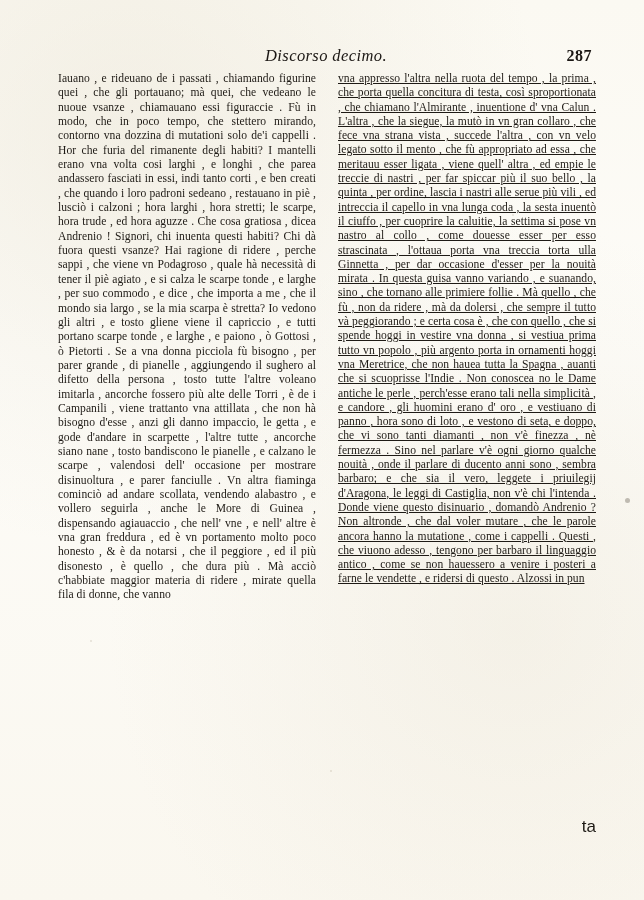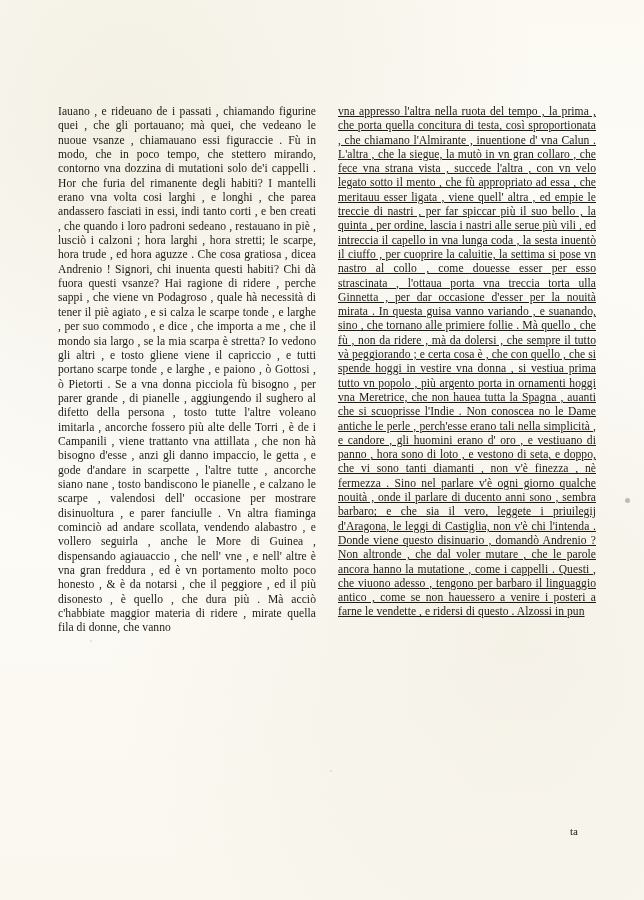--- a/index.html
+++ b/index.html
@@ -69,32 +69,31 @@
   .col .body {
     font-family: "Liberation Serif", serif;
     font-size: 11.6px;
     line-height: 14.35px;
     color: #1e1a15;
     text-align: justify;
     text-justify: inter-word;
     hyphens: manual;
     letter-spacing: 0.05px;
     white-space: pre-line;
-    margin-top: 33px;
   }
   .col.right .body {
     line-height: 14.3px;
     text-decoration: underline;
   }
   .catchword {
     position: absolute;
-    right: 18px;
+    right: 0;
     bottom: -15px;
-    font-size: 11px;
-    font-family: Liberation Serif, serif;
+    font-size: 17px;
+    font-family: Liberation Sans, sans-serif;
     color: #1e1a15;
   }
   .speck {
     position: absolute;
     border-radius: 50%;
     background: rgba(120,105,80,0.18);
   }
   .marginal-mark {
     position: absolute;
     right: 14px;
@@ -108,20 +107,24 @@
 </head>
 <body>
 
 <div class="page">
 
   <div class="speck" style="left:128px; top:120px; width:2px; height:2px;"></div>
   <div class="speck" style="left:512px; top:214px; width:2px; height:2px;"></div>
   <div class="speck" style="left:90px; top:640px; width:2px; height:2px;"></div>
   <div class="speck" style="left:330px; top:770px; width:2px; height:2px;"></div>
 
+  <div class="header">
+    <div class="running-title">Discorso decimo.</div>
+    <div class="page-number">287</div>
+  </div>
 
   <div class="marginal-mark"></div>
 
   <div class="columns">
     <div class="col left">
       <div class="body">Iauano , e rideuano de i passati , chiamando figurine quei , che gli portauano; mà quei, che vedeano le nuoue vsanze , chiamauano essi figuraccie . Fù in modo, che in poco tempo, che stettero mirando, contorno vna dozzina di mutationi solo de'i cappelli . Hor che furia del rimanente degli habiti? I mantelli erano vna volta cosi larghi , e longhi , che parea andassero fasciati in essi, indi tanto corti , e ben creati , che quando i loro padroni sedeano , restauano in piè , lusciò i calzoni ; hora larghi , hora stretti; le scarpe, hora trude , ed hora aguzze . Che cosa gratiosa , dicea Andrenio ! Signori, chi inuenta questi habiti? Chi dà fuora questi vsanze? Hai ragione di ridere , perche sappi , che viene vn Podagroso , quale hà necessità di tener il piè agiato , e si calza le scarpe tonde , e larghe , per suo commodo , e dice , che importa a me , che il mondo sia largo , se la mia scarpa è stretta? Io vedono gli altri , e tosto gliene viene il capriccio , e tutti portano scarpe tonde , e larghe , e paiono , ò Gottosi , ò Pietorti . Se a vna donna picciola fù bisogno , per parer grande , di pianelle , aggiungendo il sughero al difetto della persona , tosto tutte l'altre voleano imitarla , ancorche fossero più alte delle Torri , è de i Campanili , viene trattanto vna attillata , che non hà bisogno d'esse , anzi gli danno impaccio, le getta , e gode d'andare in scarpette , l'altre tutte , ancorche siano nane , tosto bandiscono le pianelle , e calzano le scarpe , valendosi dell' occasione per mostrare disinuoltura , e parer fanciulle . Vn altra fiaminga cominciò ad andare scollata, vendendo alabastro , e vollero seguirla , anche le More di Guinea , dispensando agiauaccio , che nell' vne , e nell' altre è vna gran freddura , ed è vn portamento molto poco honesto , &amp; è da notarsi , che il peggiore , ed il più disonesto , è quello , che dura più . Mà acciò c'habbiate maggior materia di ridere , mirate quella fila di donne, che vanno</div>
     </div>
     <div class="col right">
       <div class="body">vna appresso l'altra nella ruota del tempo , la prima , che porta quella concitura di testa, così sproportionata , che chiamano l'Almirante , inuentione d' vna Calun . L'altra , che la siegue, la mutò in vn gran collaro , che fece vna strana vista , succede l'altra , con vn velo legato sotto il mento , che fù appropriato ad essa , che meritauu esser ligata , viene quell' altra , ed empie le treccie di nastri , per far spiccar più il suo bello , la quinta , per ordine, lascia i nastri alle serue più vili , ed intreccia il capello in vna lunga coda , la sesta inuentò il ciuffo , per cuoprire la caluitie, la settima si pose vn nastro al collo , come douesse esser per esso strascinata , l'ottaua porta vna treccia torta ulla Ginnetta , per dar occasione d'esser per la nouità mirata . In questa guisa vanno variando , e suanando, sino , che tornano alle primiere follie . Mà quello , che fù , non da ridere , mà da dolersi , che sempre il tutto và peggiorando ; e certa cosa è , che con quello , che si spende hoggi in vestire vna donna , si vestiua prima tutto vn popolo , più argento porta in ornamenti hoggi vna Meretrice, che non hauea tutta la Spagna , auanti che si scuoprisse l'Indie . Non conoscea no le Dame antiche le perle , perch'esse erano tali nella simplicità , e candore , gli huomini erano d' oro , e vestiuano di panno , hora sono di loto , e vestono di seta, e doppo, che vi sono tanti diamanti , non v'è finezza , nè fermezza . Sino nel parlare v'è ogni giorno qualche nouità , onde il parlare di ducento anni sono , sembra barbaro; e che sia il vero, leggete i priuilegij d'Aragona, le leggi di Castiglia, non v'è chi l'intenda . Donde viene questo disinuario , domandò Andrenio ? Non altronde , che dal voler mutare , che le parole ancora hanno la mutatione , come i cappelli . Questi , che viuono adesso , tengono per barbaro il linguaggio antico , come se non hauessero a venire i posteri a farne le vendette , e ridersi di questo . Alzossi in pun</div>
       <div class="catchword">ta</div>

